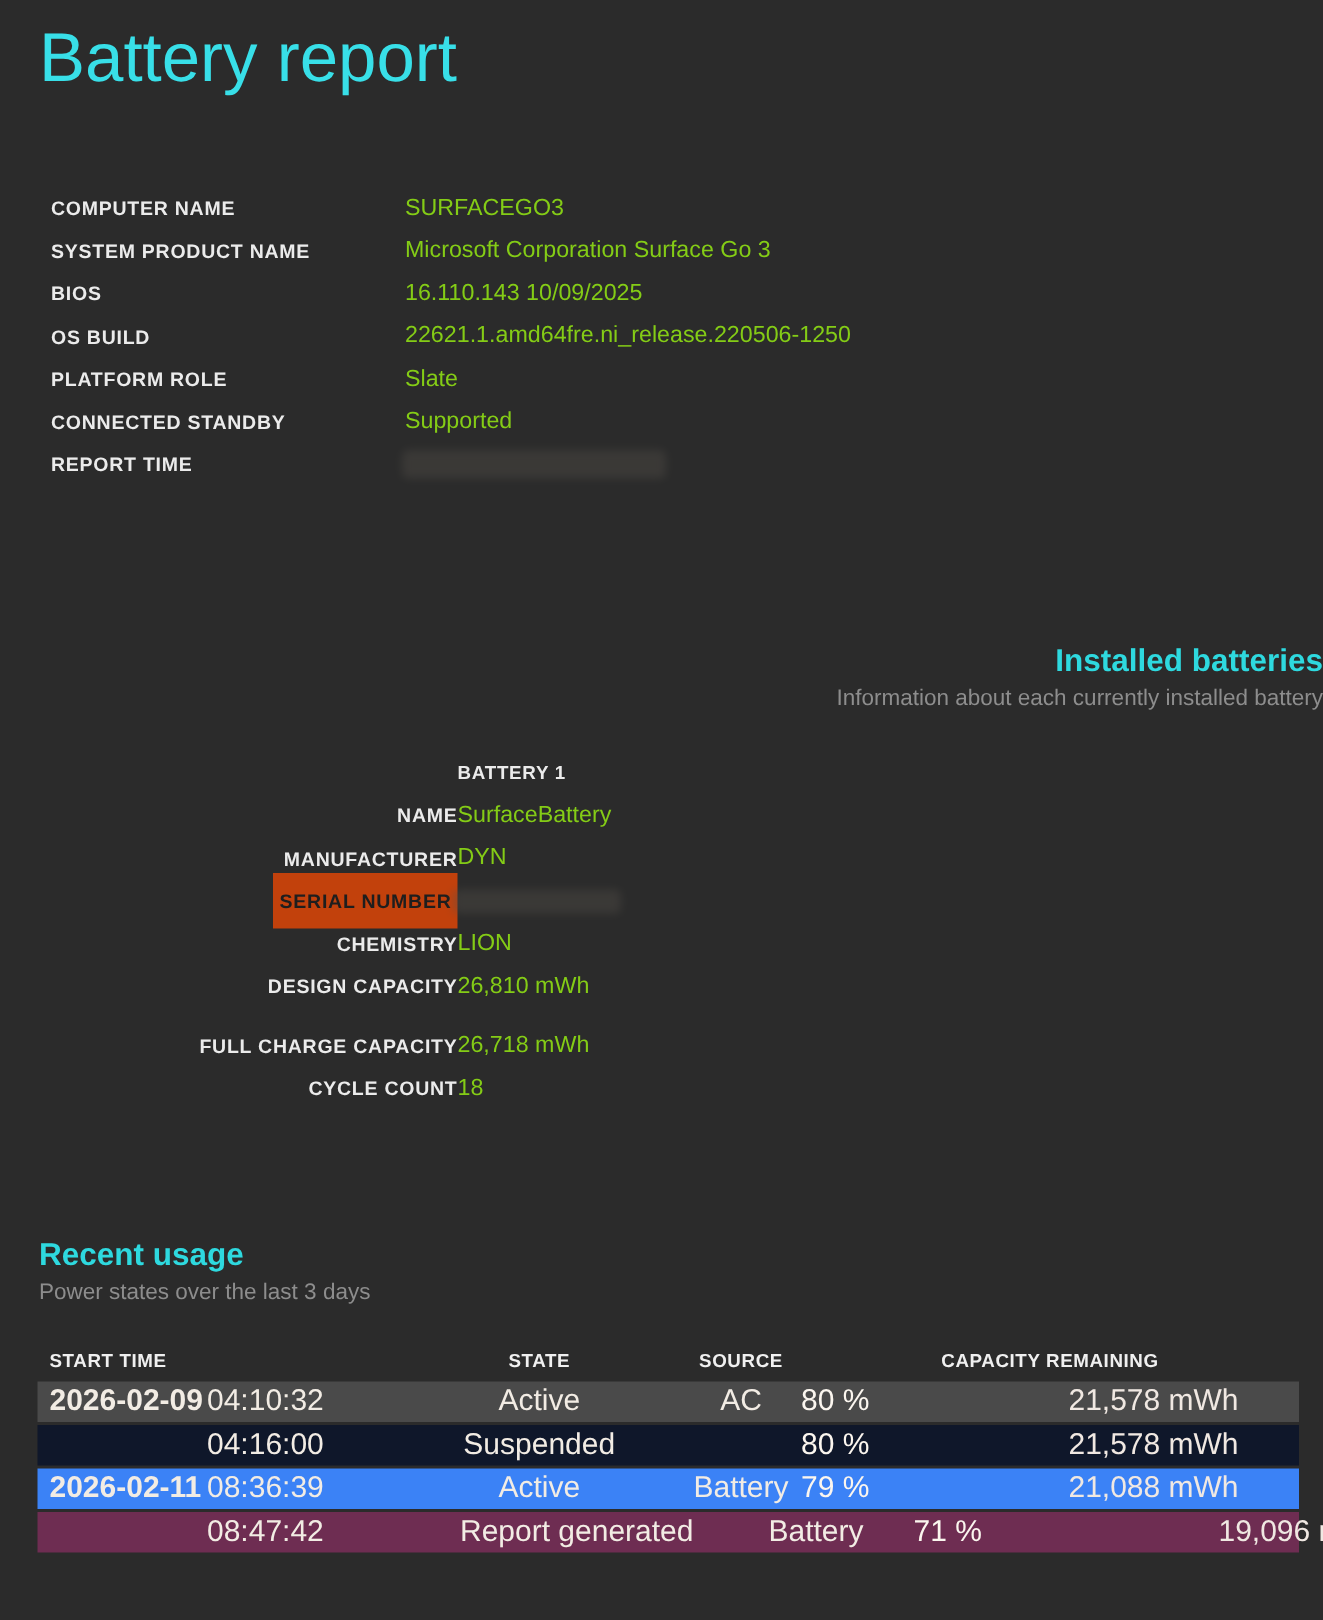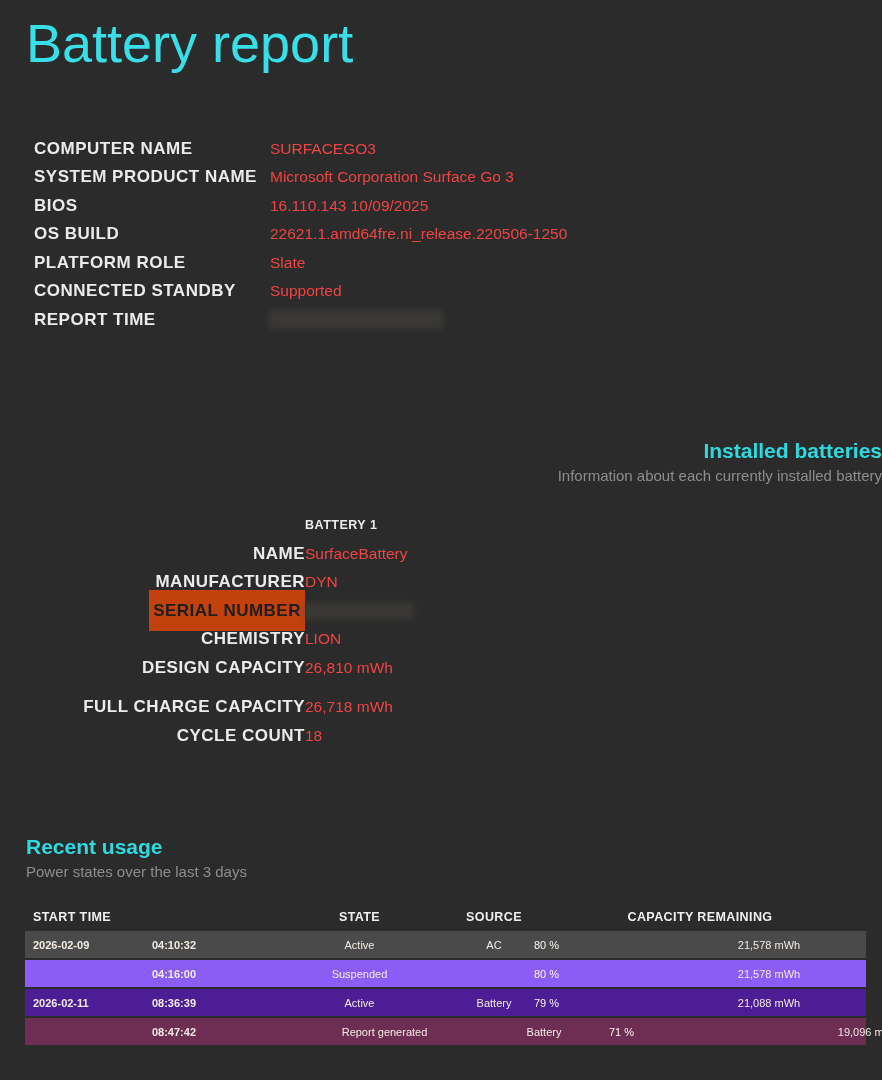--- a/index.html
+++ b/index.html
@@ -8,35 +8,35 @@
     background:#2b2b2b;
     font-family:"Liberation Sans", sans-serif;
     color:#dcd7d0;
     overflow:hidden;
   }
   .page { width:882px; height:1080px; position:relative; }
 
   
   .report-title {
     margin:10px 0 0 26px;
-    font-size:54px;
+    font-size:46px;
     font-weight:300;
     line-height:1.25;
     color:#38dfe8;
     letter-spacing:0;
   }
 
   
   .kv-grid { margin-left:34px; }
   .kv-row { display:flex; align-items:center; height:28.5px; }
   .kv-label {
-    font-size:17px; font-weight:bold; letter-spacing:.5px;
+    font-size:13px; font-weight:bold; letter-spacing:.5px;
     color:#ebebeb; text-transform:uppercase;
   }
-  .kv-value { font-size:15.5px; color:#ef4444; }
+  .kv-value { font-size:15.5px; color:#84cc16; }
 
   .sysinfo { margin-top:57px; }
   .sysinfo .kv-label { width:236px; flex:0 0 236px; }
 
   
   .section-heading {
     font-size:21px; font-weight:bold; color:#2ed9df; line-height:26px;
     margin-left:26px;
   }
   .section-subtitle {
@@ -65,25 +65,25 @@
 
   
   .usage-section { margin-top:84px; }
   .usage-table { margin:22px 0 0 25px; width:841px; }
   .t-header {
     display:flex; gap:3px; height:24px; align-items:center;
     font-size:12.5px; font-weight:bold; letter-spacing:.4px; color:#f0f0f0;
   }
   .t-row {
     display:flex; gap:3px; height:27px; margin-top:2px; align-items:center;
-    font-size:11px; color:#f2ece4;
+    font-size:20px; color:#f2ece4;
   }
   .c-start { width:237px; flex:0 0 237px; display:flex; padding-left:8px; }
   .c-start .date { width:105px; flex:0 0 105px; font-weight:bold; }
-  .c-start .time { width:72px; flex:0 0 72px; text-align:center; font-weight:bold; }
+  .c-start .time { width:72px; flex:0 0 72px; text-align:center; font-weight:normal; }
   .c-state  { width:189px; flex:0 0 189px; text-align:center; }
   .c-source { width:74px;  flex:0 0 74px;  text-align:center; }
   .c-pct    { width:135px; flex:0 0 135px; text-align:left; font-weight:normal; color:#fbf6ef; }
   .c-mwh    { width:194px; flex:0 0 194px; text-align:center; color:#f0e8e2; }
   .c-cap    { width:332px; flex:0 0 332px; text-align:center; }
   .t-header .c-start { font-weight:bold; }
 </style>
 </head>
 <body>
 
@@ -184,32 +184,32 @@
         <div class="c-start">
           <span class="date">2026-02-09</span>
           <span class="time">04:10:32</span>
         </div>
         <div class="c-state">Active</div>
         <div class="c-source">AC</div>
         <div class="c-pct">80 %</div>
         <div class="c-mwh">21,578 mWh</div>
       </div>
 
-      <div class="t-row" style="background-color: #8b5cf6;">
+      <div class="t-row" style="background-color: #0f172a;">
         <div class="c-start">
           <span class="date"></span>
           <span class="time">04:16:00</span>
         </div>
         <div class="c-state">Suspended</div>
         <div class="c-source"></div>
         <div class="c-pct">80 %</div>
         <div class="c-mwh">21,578 mWh</div>
       </div>
 
-      <div class="t-row" style="background-color: #4c1d95;">
+      <div class="t-row" style="background-color: #3b82f6;">
         <div class="c-start">
           <span class="date">2026-02-11</span>
           <span class="time">08:36:39</span>
         </div>
         <div class="c-state">Active</div>
         <div class="c-source">Battery</div>
         <div class="c-pct">79 %</div>
         <div class="c-mwh">21,088 mWh</div>
       </div>
 

